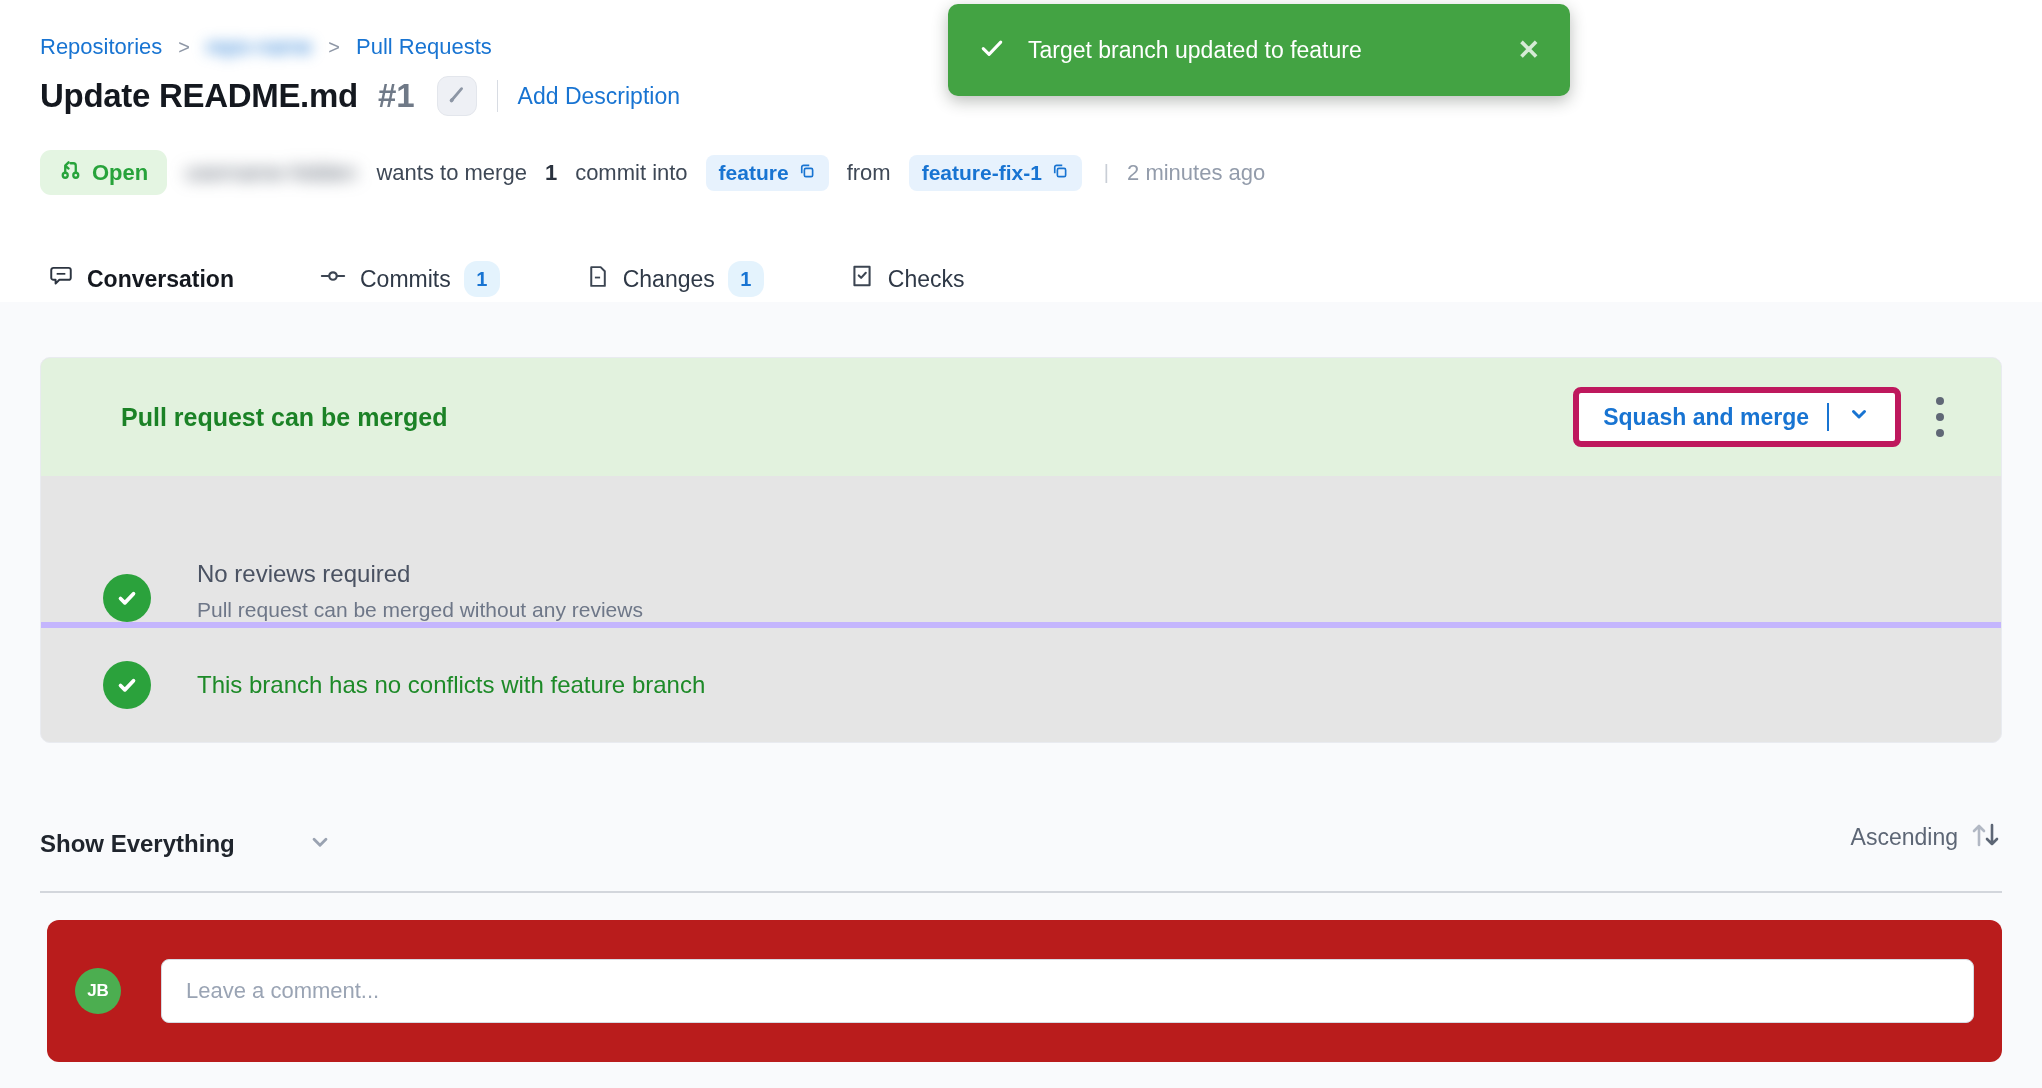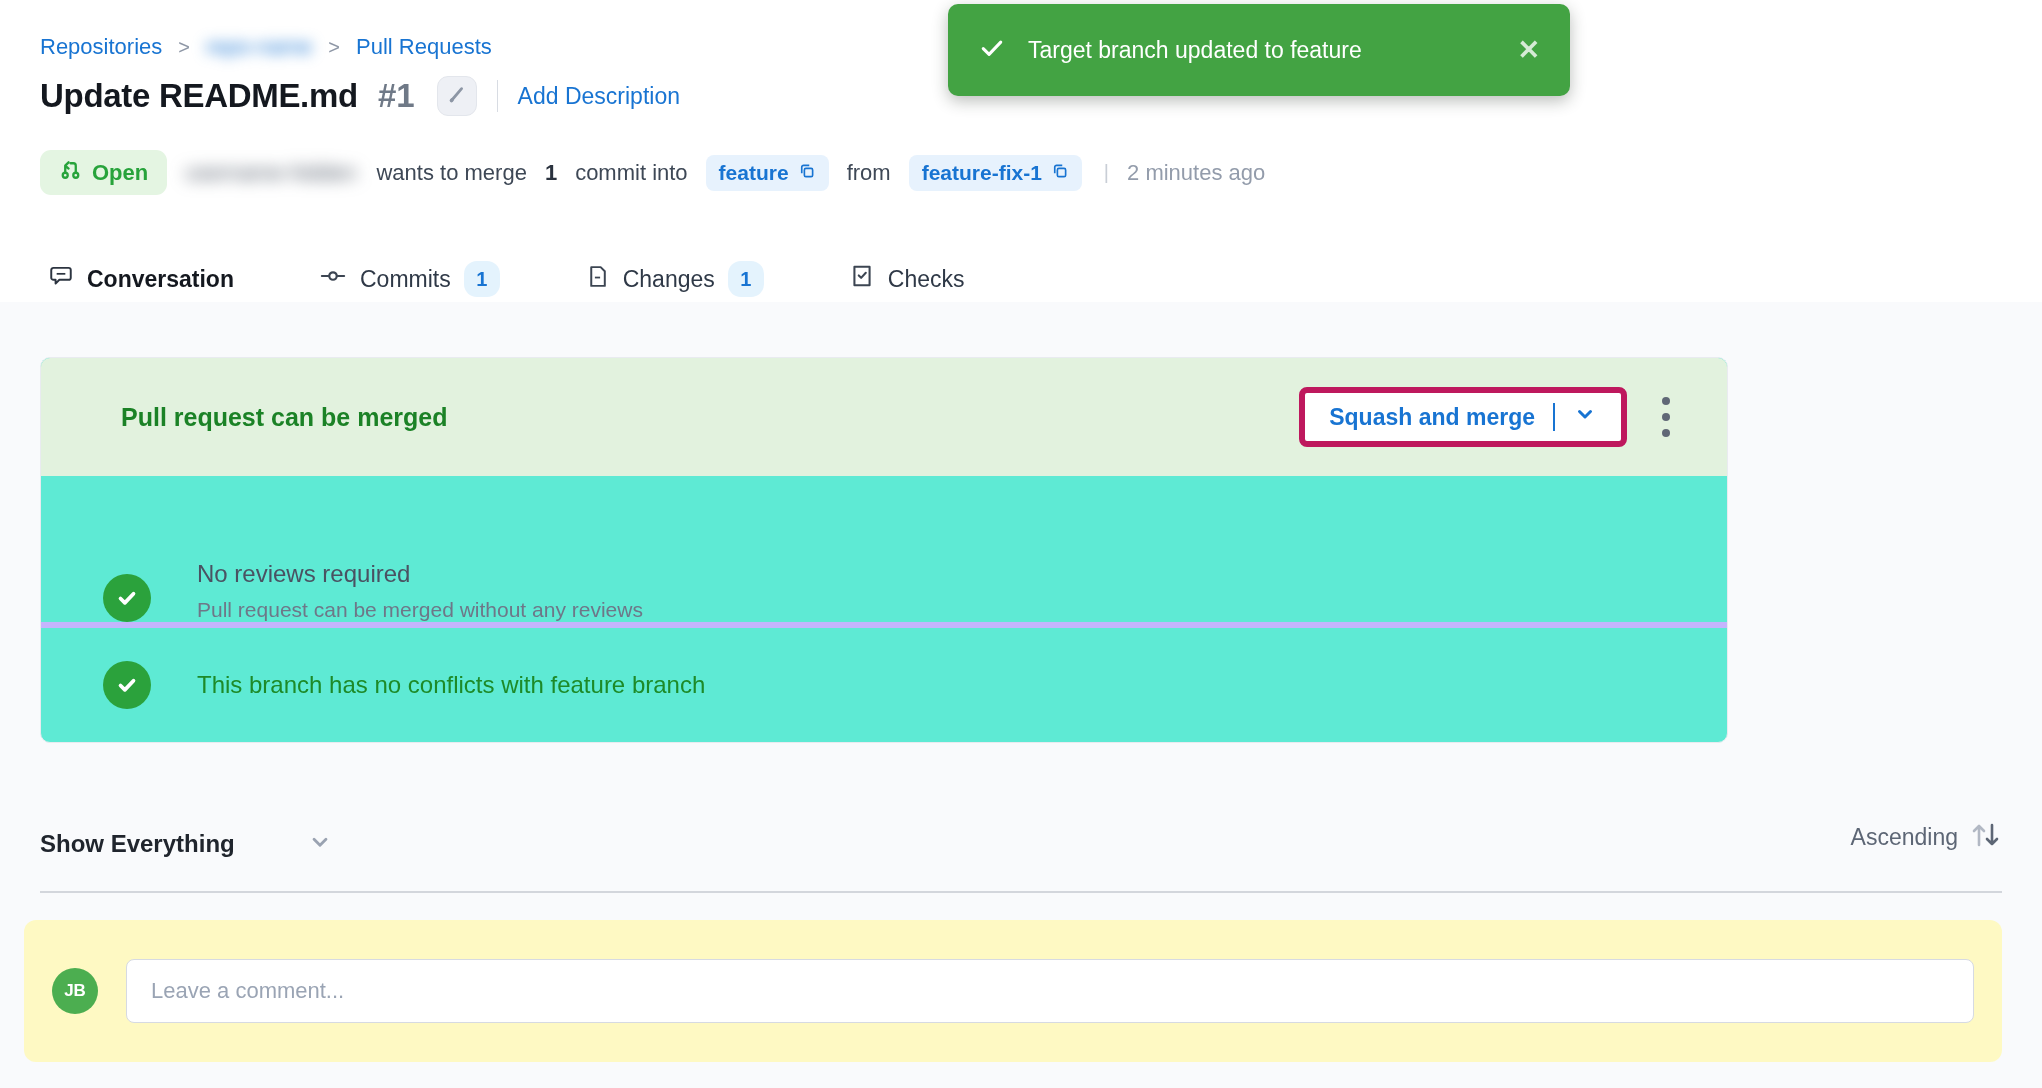--- a/index.html
+++ b/index.html
@@ -52,21 +52,21 @@
   .toast { position:absolute; left:948px; top:4px; width:622px; height:92px; background:#43a343;
            border-radius:10px; display:flex; align-items:center; padding:0 30px;
            box-shadow:0 5px 16px rgba(30,40,30,.30); z-index:5; }
   .toast-msg { color:#ffffff; font-size:23px; margin-left:22px; }
   .toast-close { margin-left:auto; background:none; border:none; color:rgba(255,255,255,.78);
                  font-size:27px; font-weight:bold; cursor:pointer; line-height:1; }
 
   
   .content { position:absolute; top:302px; left:0; right:0; bottom:0; background:#f9fafc; }
 
-  .merge-card { position:absolute; left:40px; top:55px; width:1688px; height:386px; background:#5eead4;
+  .merge-card { position:absolute; left:40px; top:55px; width:1962px; height:386px; background:#e5e5e5;
                 border:1px solid #e9ebf0; border-radius:10px; overflow:hidden; }
   .banner { height:118px; background:#e2f2de; display:flex; align-items:center; padding:0 38px 0 80px; }
   .banner-title { font-size:25px; font-weight:bold; color:#1b8226; }
   .banner-right { margin-left:auto; display:flex; align-items:center; }
   .merge-btn { display:flex; align-items:center; gap:18px; background:#fff; border:6px solid #be185d;
                border-radius:8px; padding:0 24px; height:60px; color:#1874d2; font-size:23px; font-weight:bold;
                cursor:pointer; font-family:inherit; }
   .merge-btn .btn-div { width:2px; height:28px; background:#1874d2; }
   .kebab { width:46px; height:60px; display:flex; flex-direction:column; align-items:center;
            justify-content:center; gap:8px; background:none; border:none; cursor:pointer; margin-left:16px; }
@@ -87,25 +87,25 @@
                 display:flex; align-items:center; }
   .filter-left { display:flex; align-items:center; cursor:pointer;margin-top:14px; }
   .filter-label { font-size:24px; font-weight:bold; color:#20252d; }
   .filter-left svg { margin-left:72px; }
   .sort-control { margin-left:auto; display:flex; align-items:center; gap:10px; cursor:pointer; }
   .sort-label { font-size:23px; color:#5d6675; }
 
   .hdivider { position:absolute; left:40px; right:40px; top:589px; height:2px; background:#d3d6dc; }
 
   
-  .comment-box { position:absolute; left:24px; right:40px; top:618px; height:142px; background:#fef9c3;
+  .comment-box { position:absolute; left:47px; right:40px; top:618px; height:142px; background:#b91c1c;
                  border-radius:12px; display:flex; align-items:center; padding:0 28px; }
   .avatar { width:46px; height:46px; border-radius:50%; background:#4cae50; color:#fff; font-size:17px;
             font-weight:bold; display:flex; align-items:center; justify-content:center; flex:0 0 46px; }
-  .comment-input { flex:1; margin-left:28px; height:64px; border:1.5px solid #d6dae2; border-radius:8px;
+  .comment-input { flex:1; margin-left:40px; height:64px; border:1.5px solid #d6dae2; border-radius:8px;
                    background:#fff; padding:0 24px; font-size:22px; color:#3e4856; font-family:inherit; outline:none; }
   .comment-input::placeholder { color:#9aa4b4; }
 </style>
 </head>
 <body>
 
 <div class="screen">
 
   <div class="header">
 

